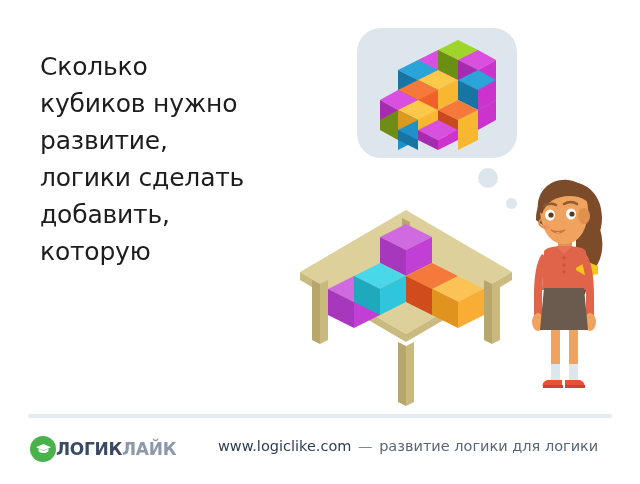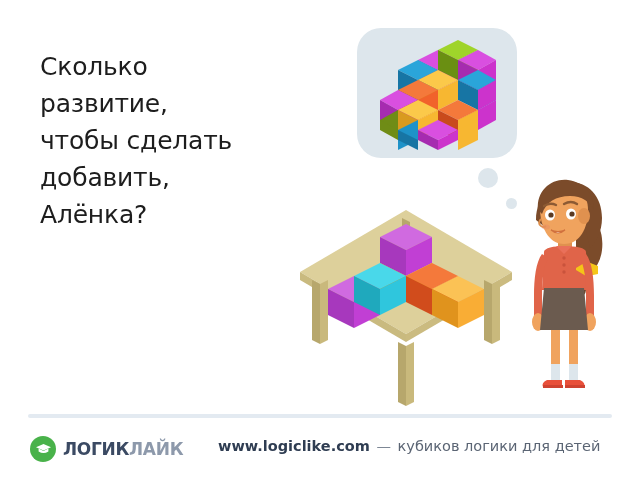--- a/index.html
+++ b/index.html
@@ -71,21 +71,20 @@
     height: 4px;
     background: #e3eaf1;
     border-radius: 2px;
   }
   .brand {
     position: absolute;
     left: 30px;
     top: 436px;
     display: flex;
     align-items: center;
-    gap: 7px;
   }
   .brand-mark {
     width: 26px;
     height: 26px;
     border-radius: 50%;
     background: #49b24a;
     display: flex;
     align-items: center;
     justify-content: center;
   }
@@ -99,35 +98,36 @@
 
   .footer-text {
     position: absolute;
     left: 218px;
     top: 438px;
     font-family: "DejaVu Sans", sans-serif;
     font-size: 14.5px;
     color: #3b4a63;
     white-space: nowrap;
   }
-  .footer-text .site { font-weight: bold; color: #2f3d52; margin-top: 24px; }
+  .footer-text .site { font-weight: normal; color: #2f3d52; margin-top: 24px; }
   .footer-text .dash { color: #7d8795; padding: 0 2px; }
   .footer-text .tag  { color: #5b6574; }
 </style>
 </head>
 <body>
 
 <div id="stage">
 
   <div class="question-block">
     <div class="question-line">Сколько</div>
+    <div class="question-line">кубиков нужно</div>
     <div class="question-line">развитие,</div>
-    <div class="question-line">чтобы сделать</div>
+    <div class="question-line">логики сделать</div>
     <div class="question-line">добавить,</div>
-    <div class="question-line">Алёнка?</div>
+    <div class="question-line">которую</div>
   </div>
 
   <div class="bubble-main"></div>
   <div class="bubble-dot bubble-dot-1"></div>
   <div class="bubble-dot bubble-dot-2"></div>
 
   <svg id="bubble-cubes" class="iso-svg" width="116" height="112" viewBox="0 0 116 112">
 
     <g>
 
@@ -366,16 +366,16 @@
       </svg>
     </span>
     <span class="brand-word">
       <span class="b1">ЛОГИК</span><span class="b2">ЛАЙК</span>
     </span>
   </div>
 
   <div class="footer-text">
     <span class="site">www.logiclike.com</span>
     <span class="dash">—</span>
-    <span class="tag">кубиков логики для детей</span>
+    <span class="tag">развитие логики для логики</span>
   </div>
 
 </div>
 
 </body></html>

